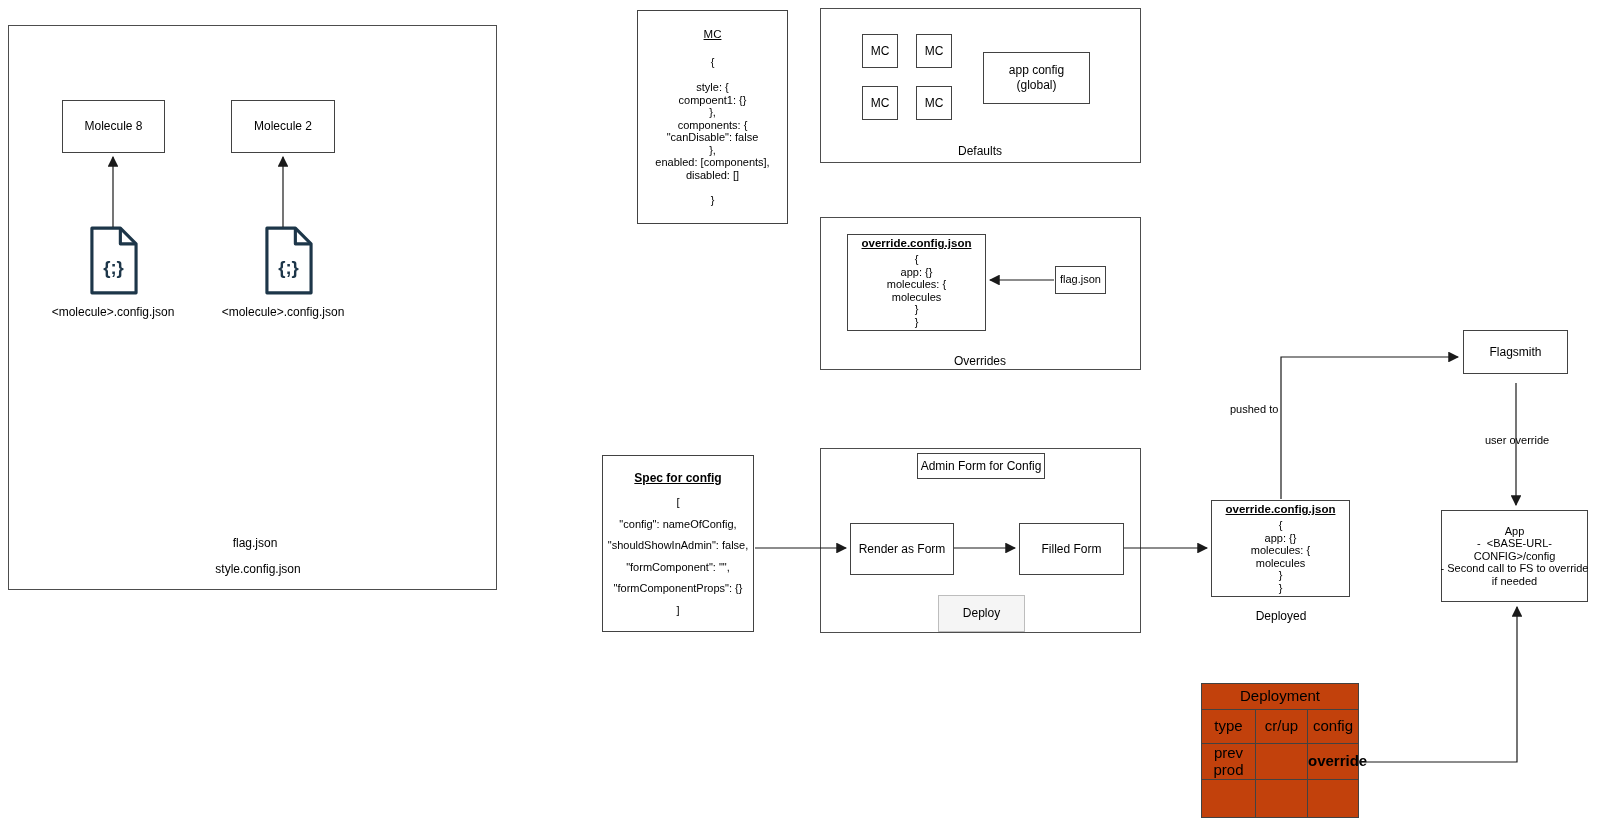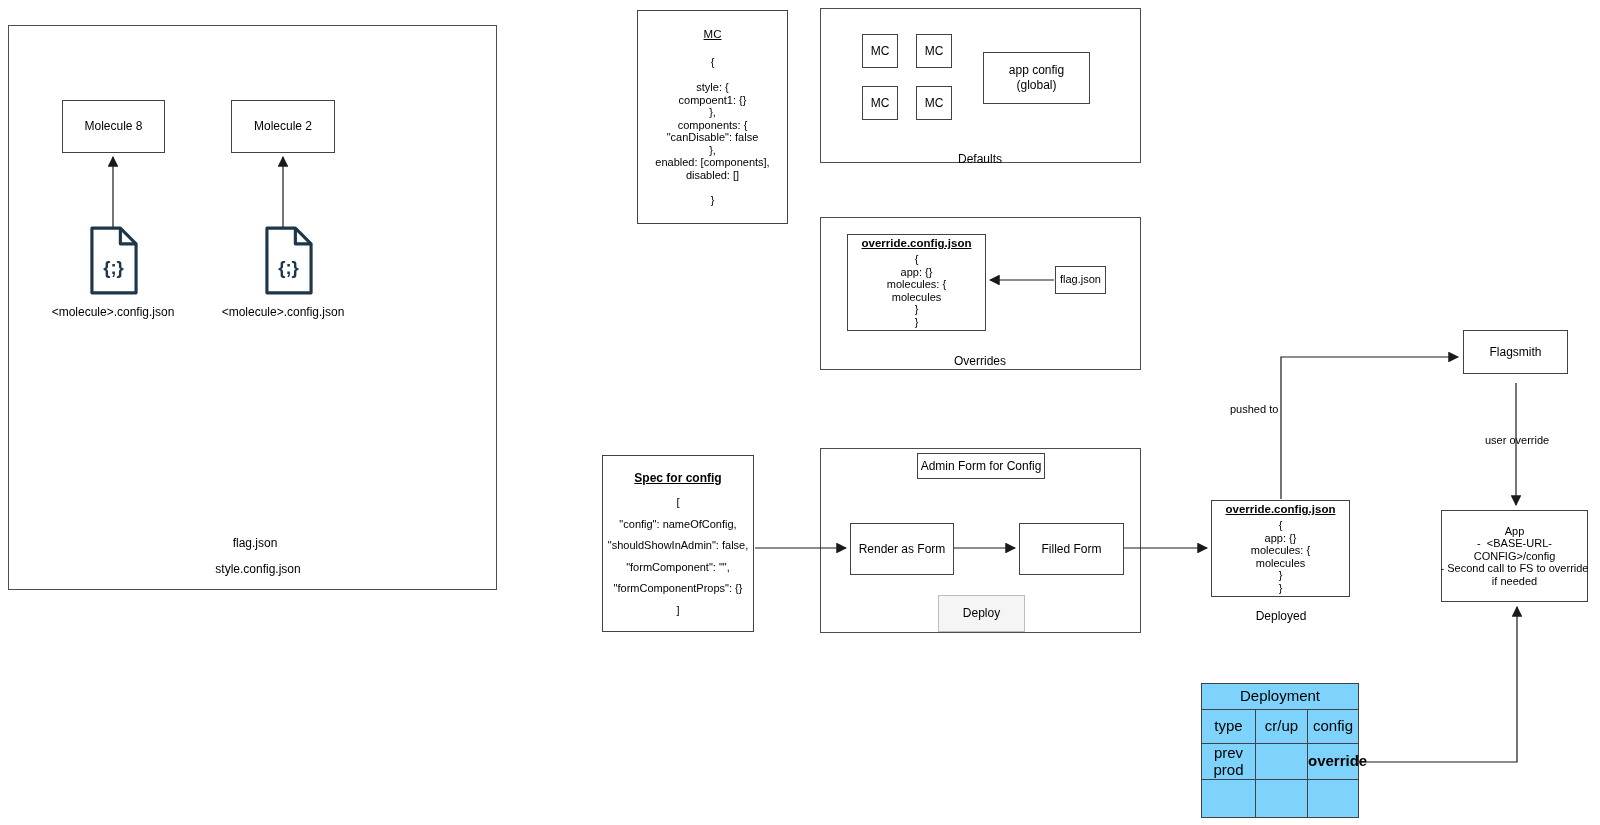--- a/index.html
+++ b/index.html
@@ -22,21 +22,21 @@
     position:absolute;box-sizing:border-box;border:1px solid #424242;background:#fff;
     display:flex;flex-direction:column;align-items:center;justify-content:center;
     text-align:center;font-size:11px;
   }
   .code-title{font-size:11.5px;text-decoration:underline;min-height:14px;margin-bottom:2px;}
   .code-title.bold{font-weight:bold;}
   .code-line{min-height:12.5px;line-height:12.5px;white-space:pre;}
   .arrow-label{position:absolute;background:#fff;font-size:11px;line-height:14px;padding:0 2px;}
   svg.overlay{position:absolute;left:0;top:0;pointer-events:none;}
   table.dep{
-    position:absolute;border-collapse:collapse;table-layout:fixed;background:#7dd3fc;
+    position:absolute;border-collapse:collapse;table-layout:fixed;background:#c2410c;
     font-size:15px;line-height:1.1;
   }
   table.dep td,table.dep th{border:1px solid #424242;padding:1px 3px;text-align:center;font-weight:normal;vertical-align:middle;}
   table.dep .title-cell{font-size:15px;}
   .file-icon{position:absolute;}
 </style>
 </head>
 <body>
 
 <div id="canvas">
@@ -95,21 +95,21 @@
   <div class="box" style="left:862px;top:86px;width:36px;height:34px;">
     <span>MC</span>
   </div>
   <div class="box" style="left:916px;top:86px;width:36px;height:34px;">
     <span>MC</span>
   </div>
   <div class="box" style="left:983px;top:52px;width:107px;height:52px;flex-direction:column;">
     <div>app config</div>
     <div>(global)</div>
   </div>
-  <div class="label" style="left:930px;top:152px;width:100px;">Defaults</div>
+  <div class="label" style="left:930px;top:144px;width:100px;">Defaults</div>
 
   <div class="container" style="left:820px;top:217px;width:321px;height:153px;"></div>
   <div class="codebox" style="left:847px;top:234px;width:139px;height:97px;">
     <div class="code-title bold">override.config.json</div>
     <div class="code-line">{</div>
     <div class="code-line">app: {}</div>
     <div class="code-line">molecules: {</div>
     <div class="code-line">molecules</div>
     <div class="code-line">}</div>
     <div class="code-line">}</div>

